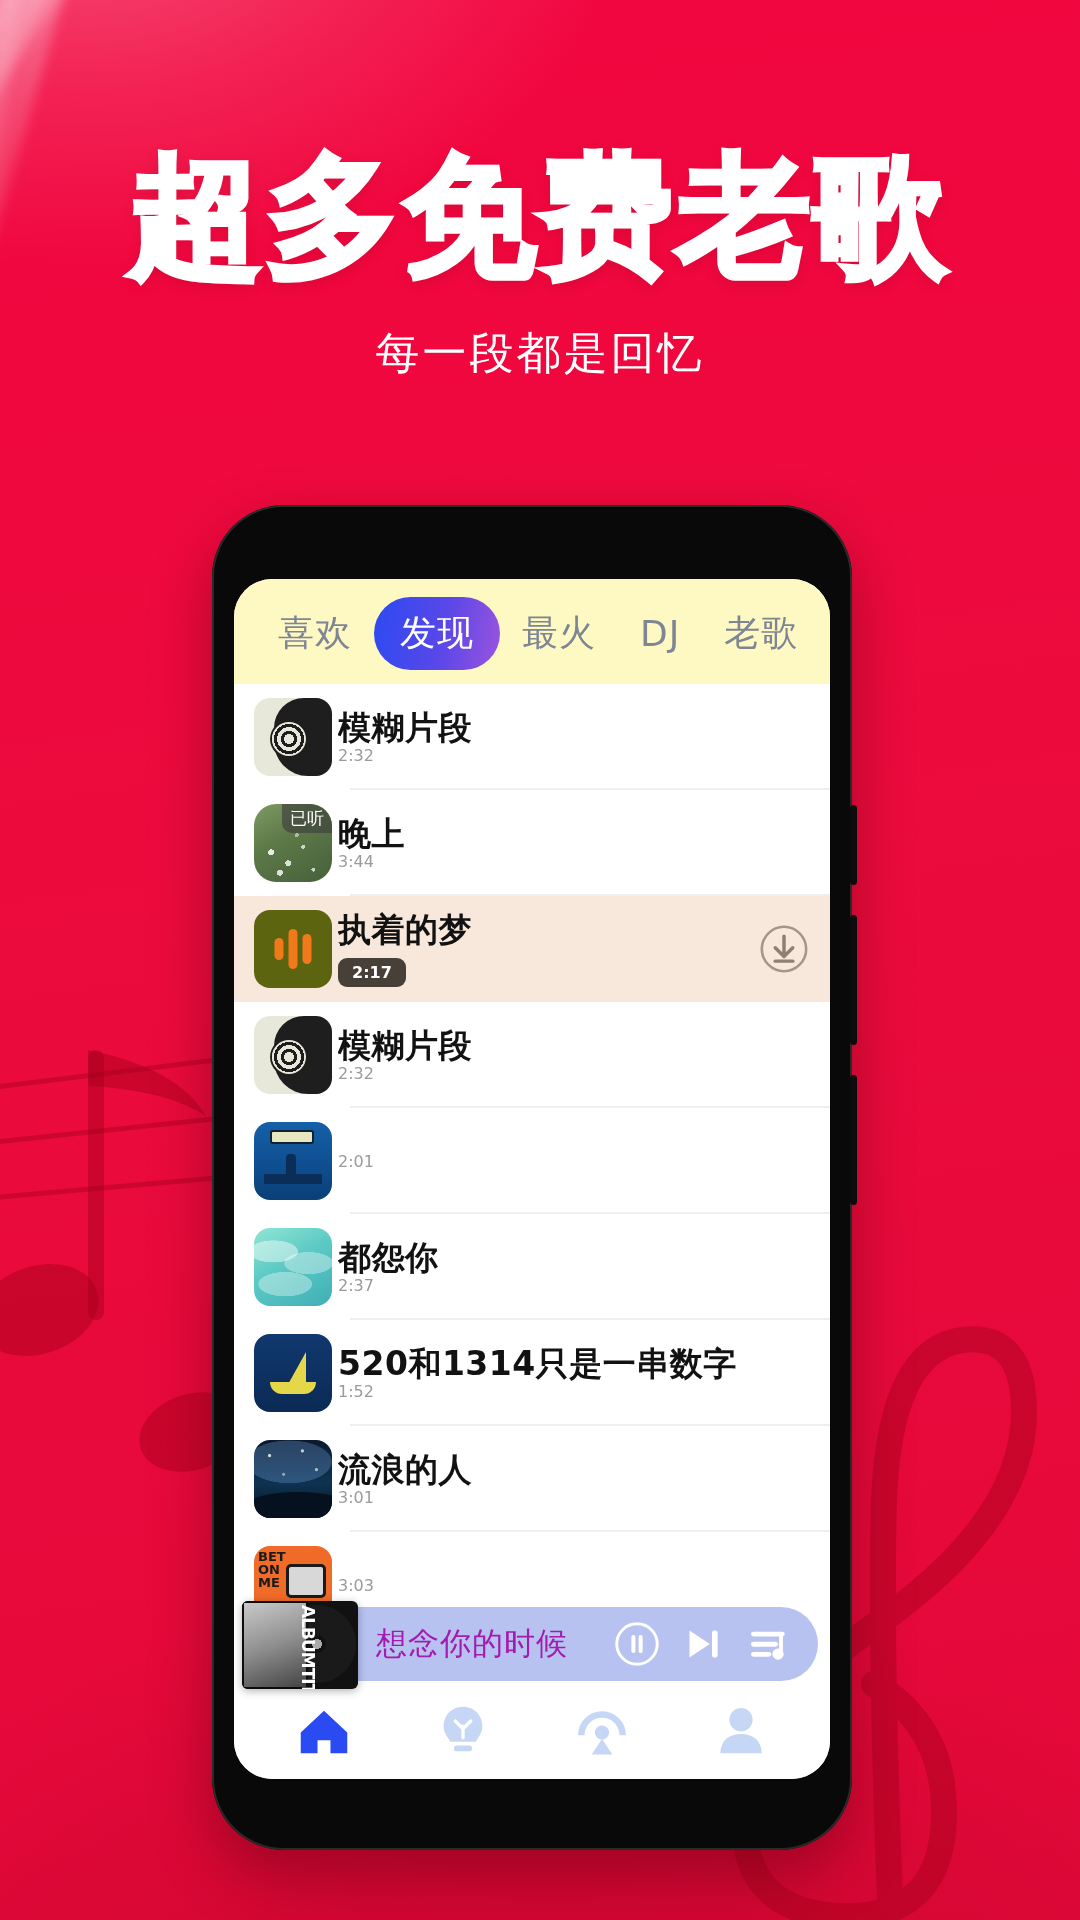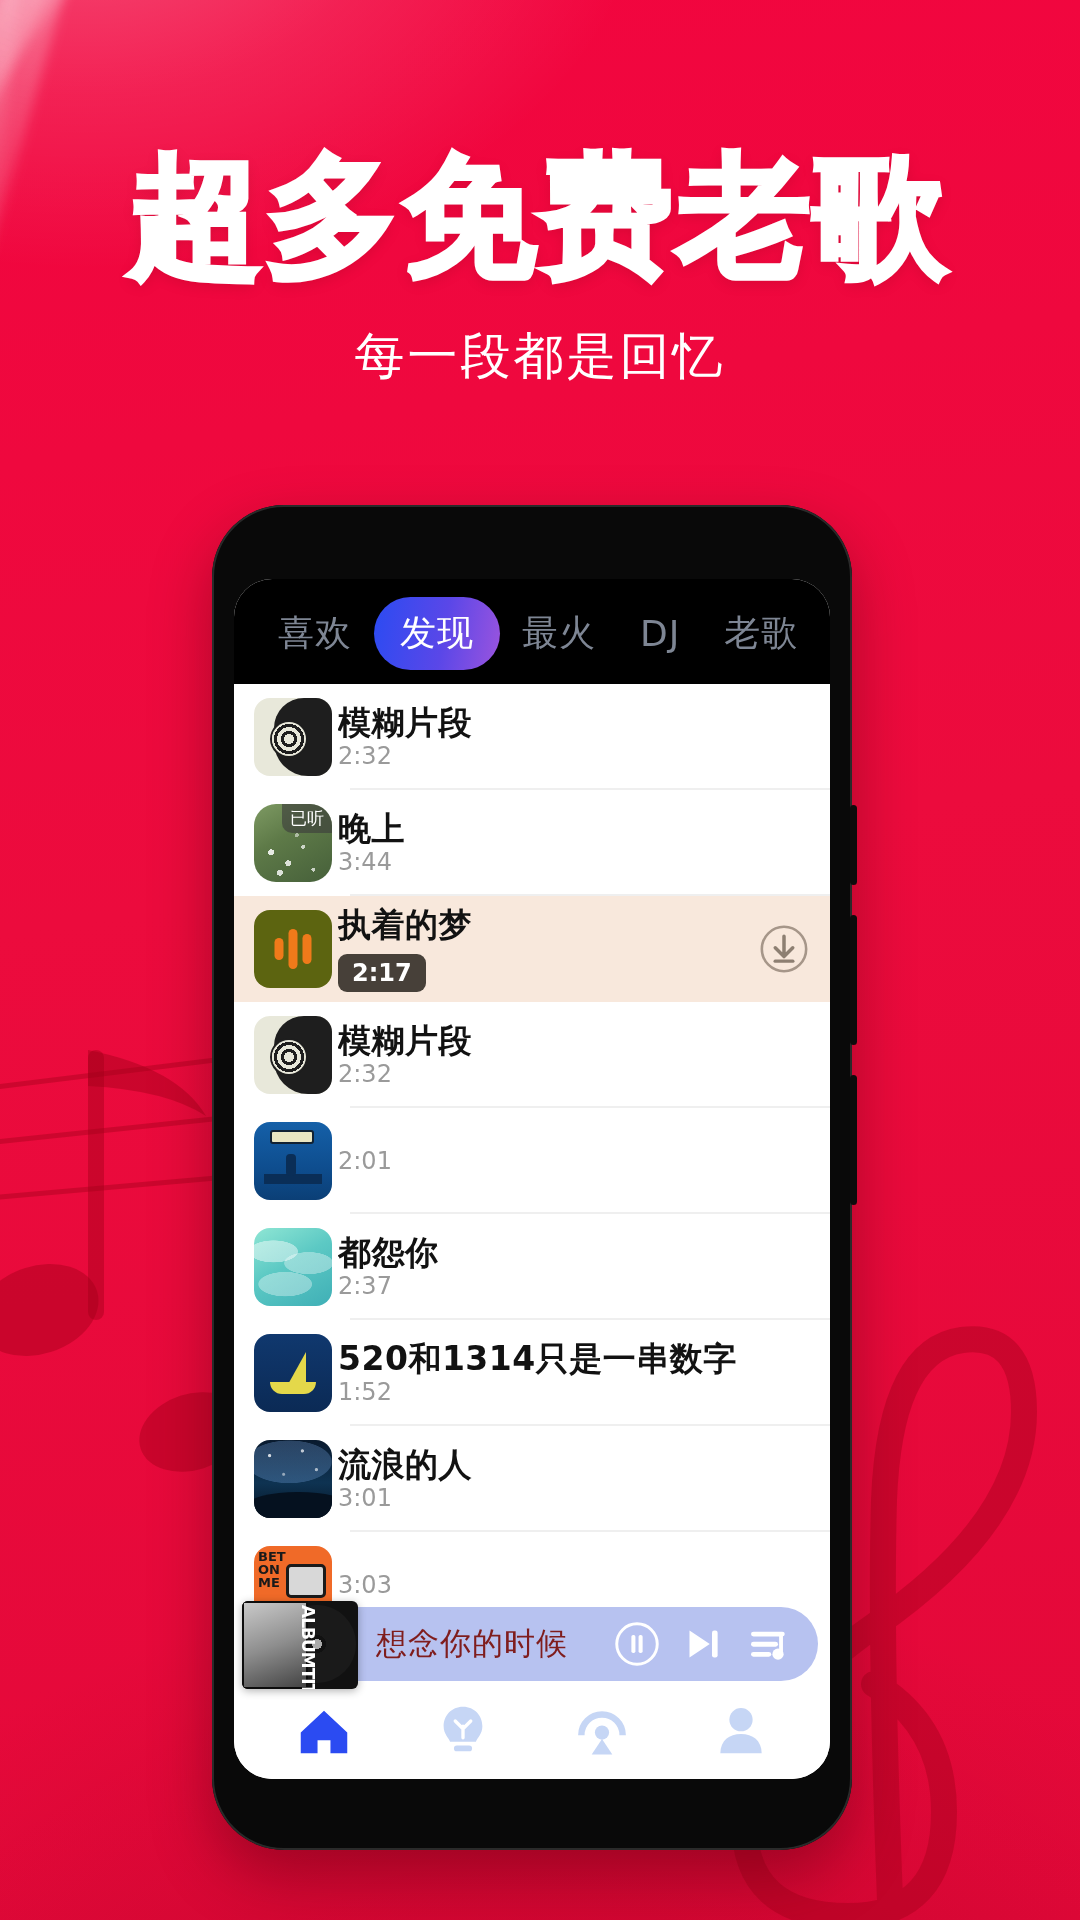--- a/index.html
+++ b/index.html
@@ -50,21 +50,21 @@
     line-height:1;
     font-weight:bold;
     letter-spacing:4px;
     text-shadow:0 4px 14px rgba(120,0,20,0.22);
     font-family:"DejaVu Sans","Liberation Sans",sans-serif;
     -webkit-text-stroke:5px #FFFFFF;
   }
   #subheadline {
     margin-top:48px;
     color:#FFFFFF;
-    font-size:50px;
+    font-size:44px;
     line-height:1;
     letter-spacing:3px;
     font-family:"DejaVu Sans","Liberation Sans",sans-serif;
   }
 
   
   #phone {
     position:absolute;
     left:212px; top:505px;
     width:640px; height:1345px;
@@ -86,21 +86,21 @@
     overflow:hidden;
     display:flex; flex-direction:column;
   }
 
   
   #tabbar {
     flex:0 0 auto;
     display:flex; align-items:center;
     gap:0;
     padding:18px 14px 14px 22px;
-    background:#000000;
+    background:#fef9c3;
     overflow:hidden;
     white-space:nowrap;
   }
   .tab {
     font-size:36px;
     color:#7E8694;
     padding:0 22px;
     letter-spacing:1px;
     flex:0 0 auto;
     font-family:"DejaVu Sans","Liberation Sans",sans-serif;
@@ -144,21 +144,21 @@
     font-family:"DejaVu Sans","Liberation Sans",sans-serif;
   }
   .song-meta { flex:1 1 auto; padding-left:6px; min-width:0; }
   .song-title {
     font-size:33px; color:#121212; font-weight:bold;
     line-height:1.15; letter-spacing:.5px;
     white-space:nowrap; overflow:hidden;
     font-family:"DejaVu Sans","Liberation Sans",sans-serif;
   }
   .song-dur {
-    font-size:24px; color:#9A9A9A; margin-top:10px;
+    font-size:16px; color:#9A9A9A; margin-top:10px;
     font-family:"DejaVu Sans","Liberation Sans",sans-serif;
   }
   .song-dur.pill {
     display:inline-block; background:#474039; color:#FFFFFF;
     padding:5px 14px; border-radius:9px; font-weight:bold;
   }
   .dl-btn { flex:0 0 56px; width:56px; height:56px; }
 
   
   .art-shell {
@@ -254,21 +254,21 @@
   }
   #mp-art .albumtitle {
     position:absolute; left:56px; top:4px;
     color:#fff; font-size:17px; font-weight:bold;
     writing-mode:vertical-rl;
     letter-spacing:-1px;
     font-family:"DejaVu Sans",sans-serif;
   }
   #mp-title {
     margin-left:130px; flex:1 1 auto;
-    color:#7f1d1d; font-size:31px; letter-spacing:1px;
+    color:#a21caf; font-size:31px; letter-spacing:1px;
     white-space:nowrap; overflow:hidden;
     font-family:"DejaVu Sans","Liberation Sans",sans-serif;
   }
   .mp-ctl { flex:0 0 auto; width:54px; height:54px; margin-left:12px; }
 
   
   #bottomnav {
     flex:0 0 auto;
     height:90px;
     background:#FFFFFF;

